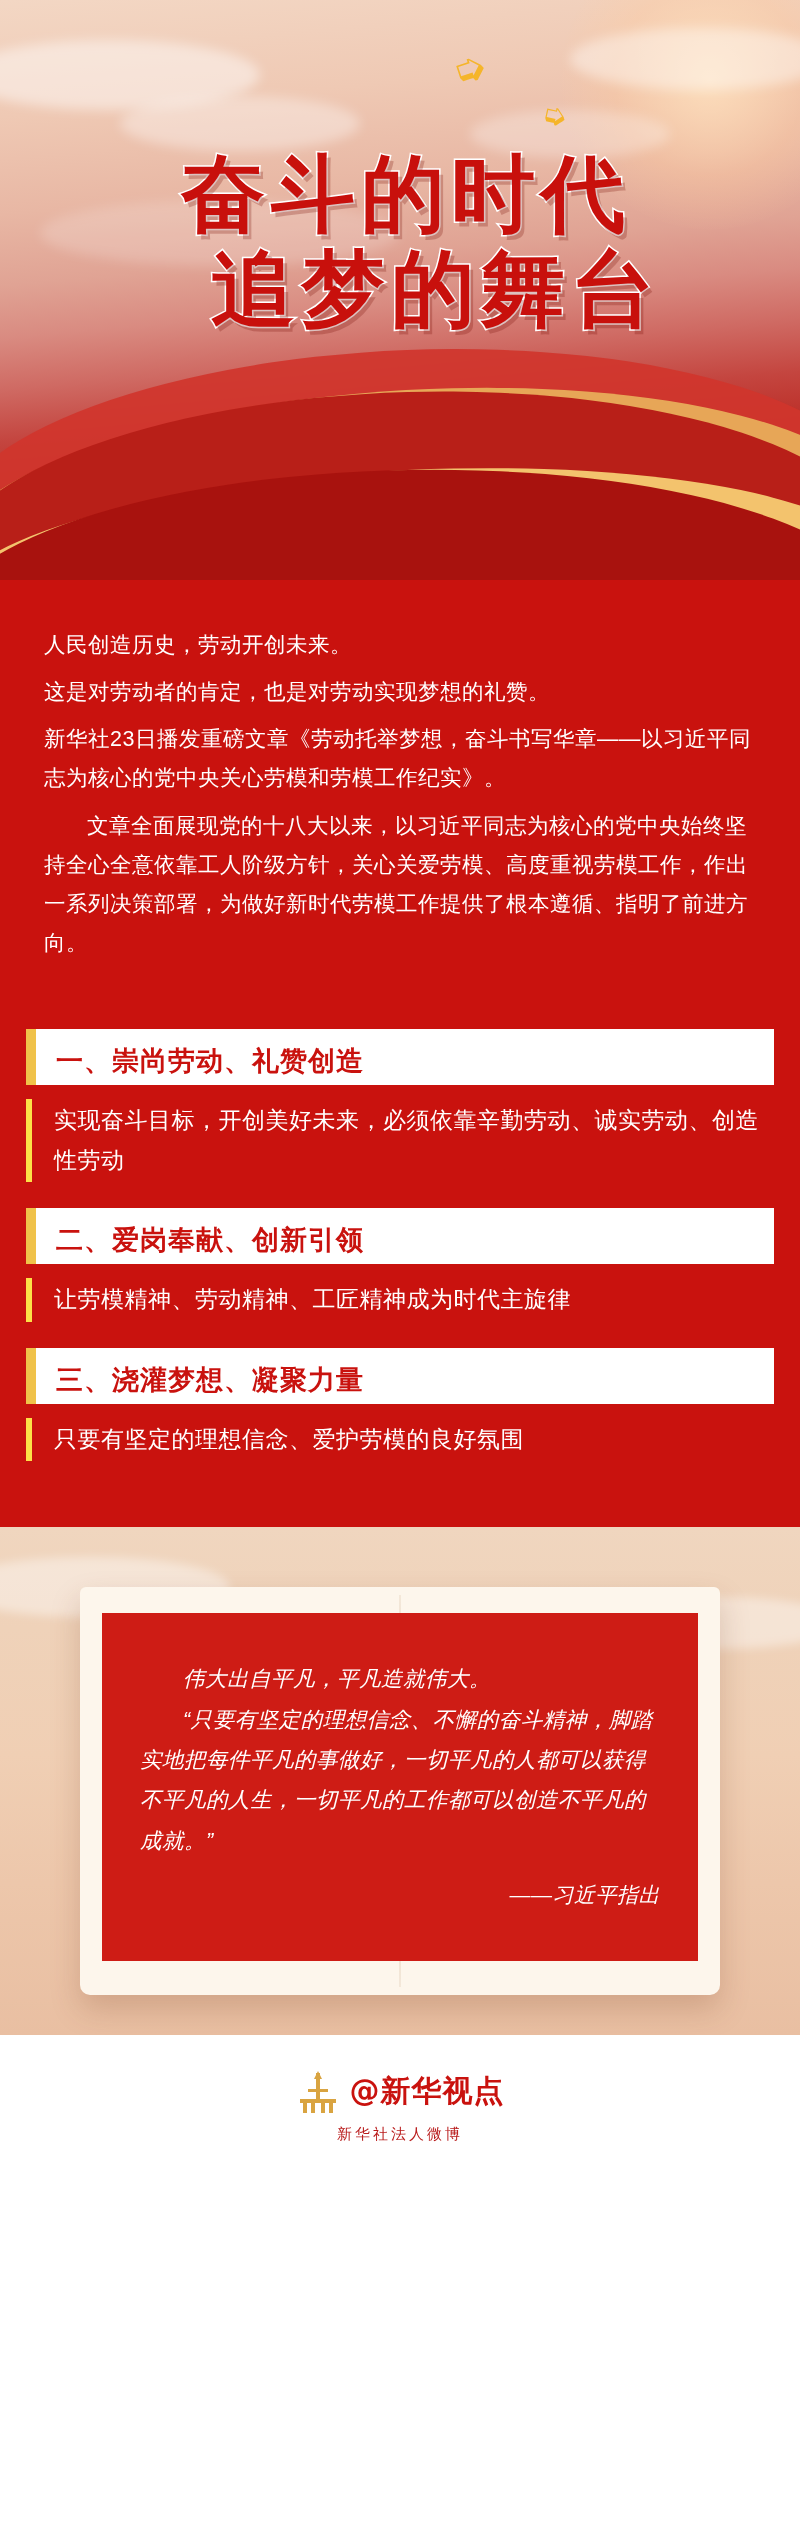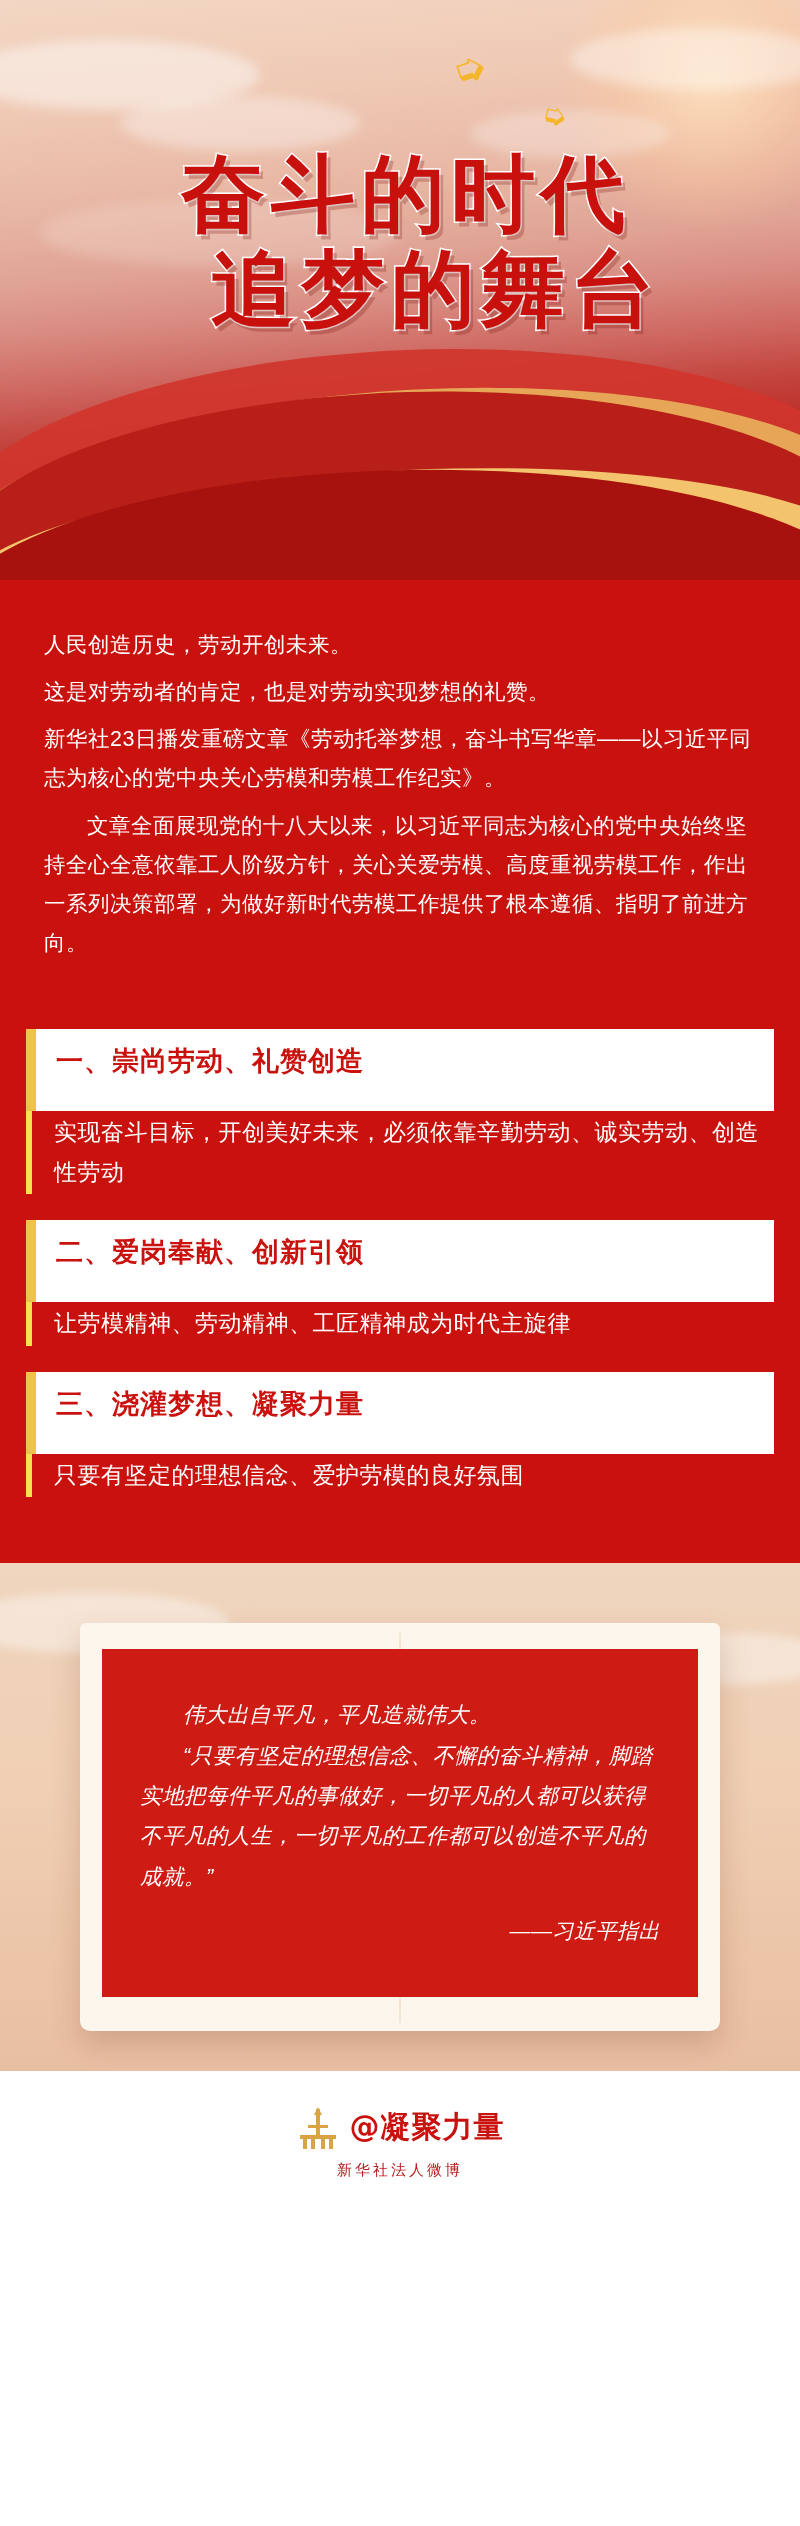--- a/index.html
+++ b/index.html
@@ -108,21 +108,22 @@
 
   
   .sections {
     background: #c9120e;
     padding: 4px 26px 40px 26px;
   }
   .sec { margin-bottom: 26px; }
   .sec-head {
     background: #ffffff;
     border-left: 10px solid #f0c24a;
-    padding: 14px 18px 32px 20px;
+    padding: 14px 18px 6px 20px;
+    margin-bottom: 14px;
   }
   .sec-head span {
     color: #c9120e;
     font-size: 27px;
     font-weight: bold;
     letter-spacing: 1px;
     font-family: "DejaVu Sans", "Liberation Sans", sans-serif;
   }
   .sec-body {
     border-left: 6px solid #fde047;
@@ -312,18 +313,18 @@
           <rect x="20" y="4" width="4" height="30" fill="#d9a441"></rect>
           <path d="M22 2 L26 10 L18 10 Z" fill="#d9a441"></path>
           <rect x="4" y="30" width="36" height="4" fill="#d9a441"></rect>
           <rect x="7" y="34" width="4" height="10" fill="#d9a441"></rect>
           <rect x="15" y="34" width="4" height="10" fill="#d9a441"></rect>
           <rect x="25" y="34" width="4" height="10" fill="#d9a441"></rect>
           <rect x="33" y="34" width="4" height="10" fill="#d9a441"></rect>
           <rect x="12" y="20" width="20" height="3" fill="#d9a441"></rect>
         </svg>
       </span>
-      <span class="footer-brand">@凝聚力量</span>
+      <span class="footer-brand">@新华视点</span>
     </div>
     <div class="footer-sub">新华社法人微博</div>
   </div>
 
 </div>
 
 </body></html>

